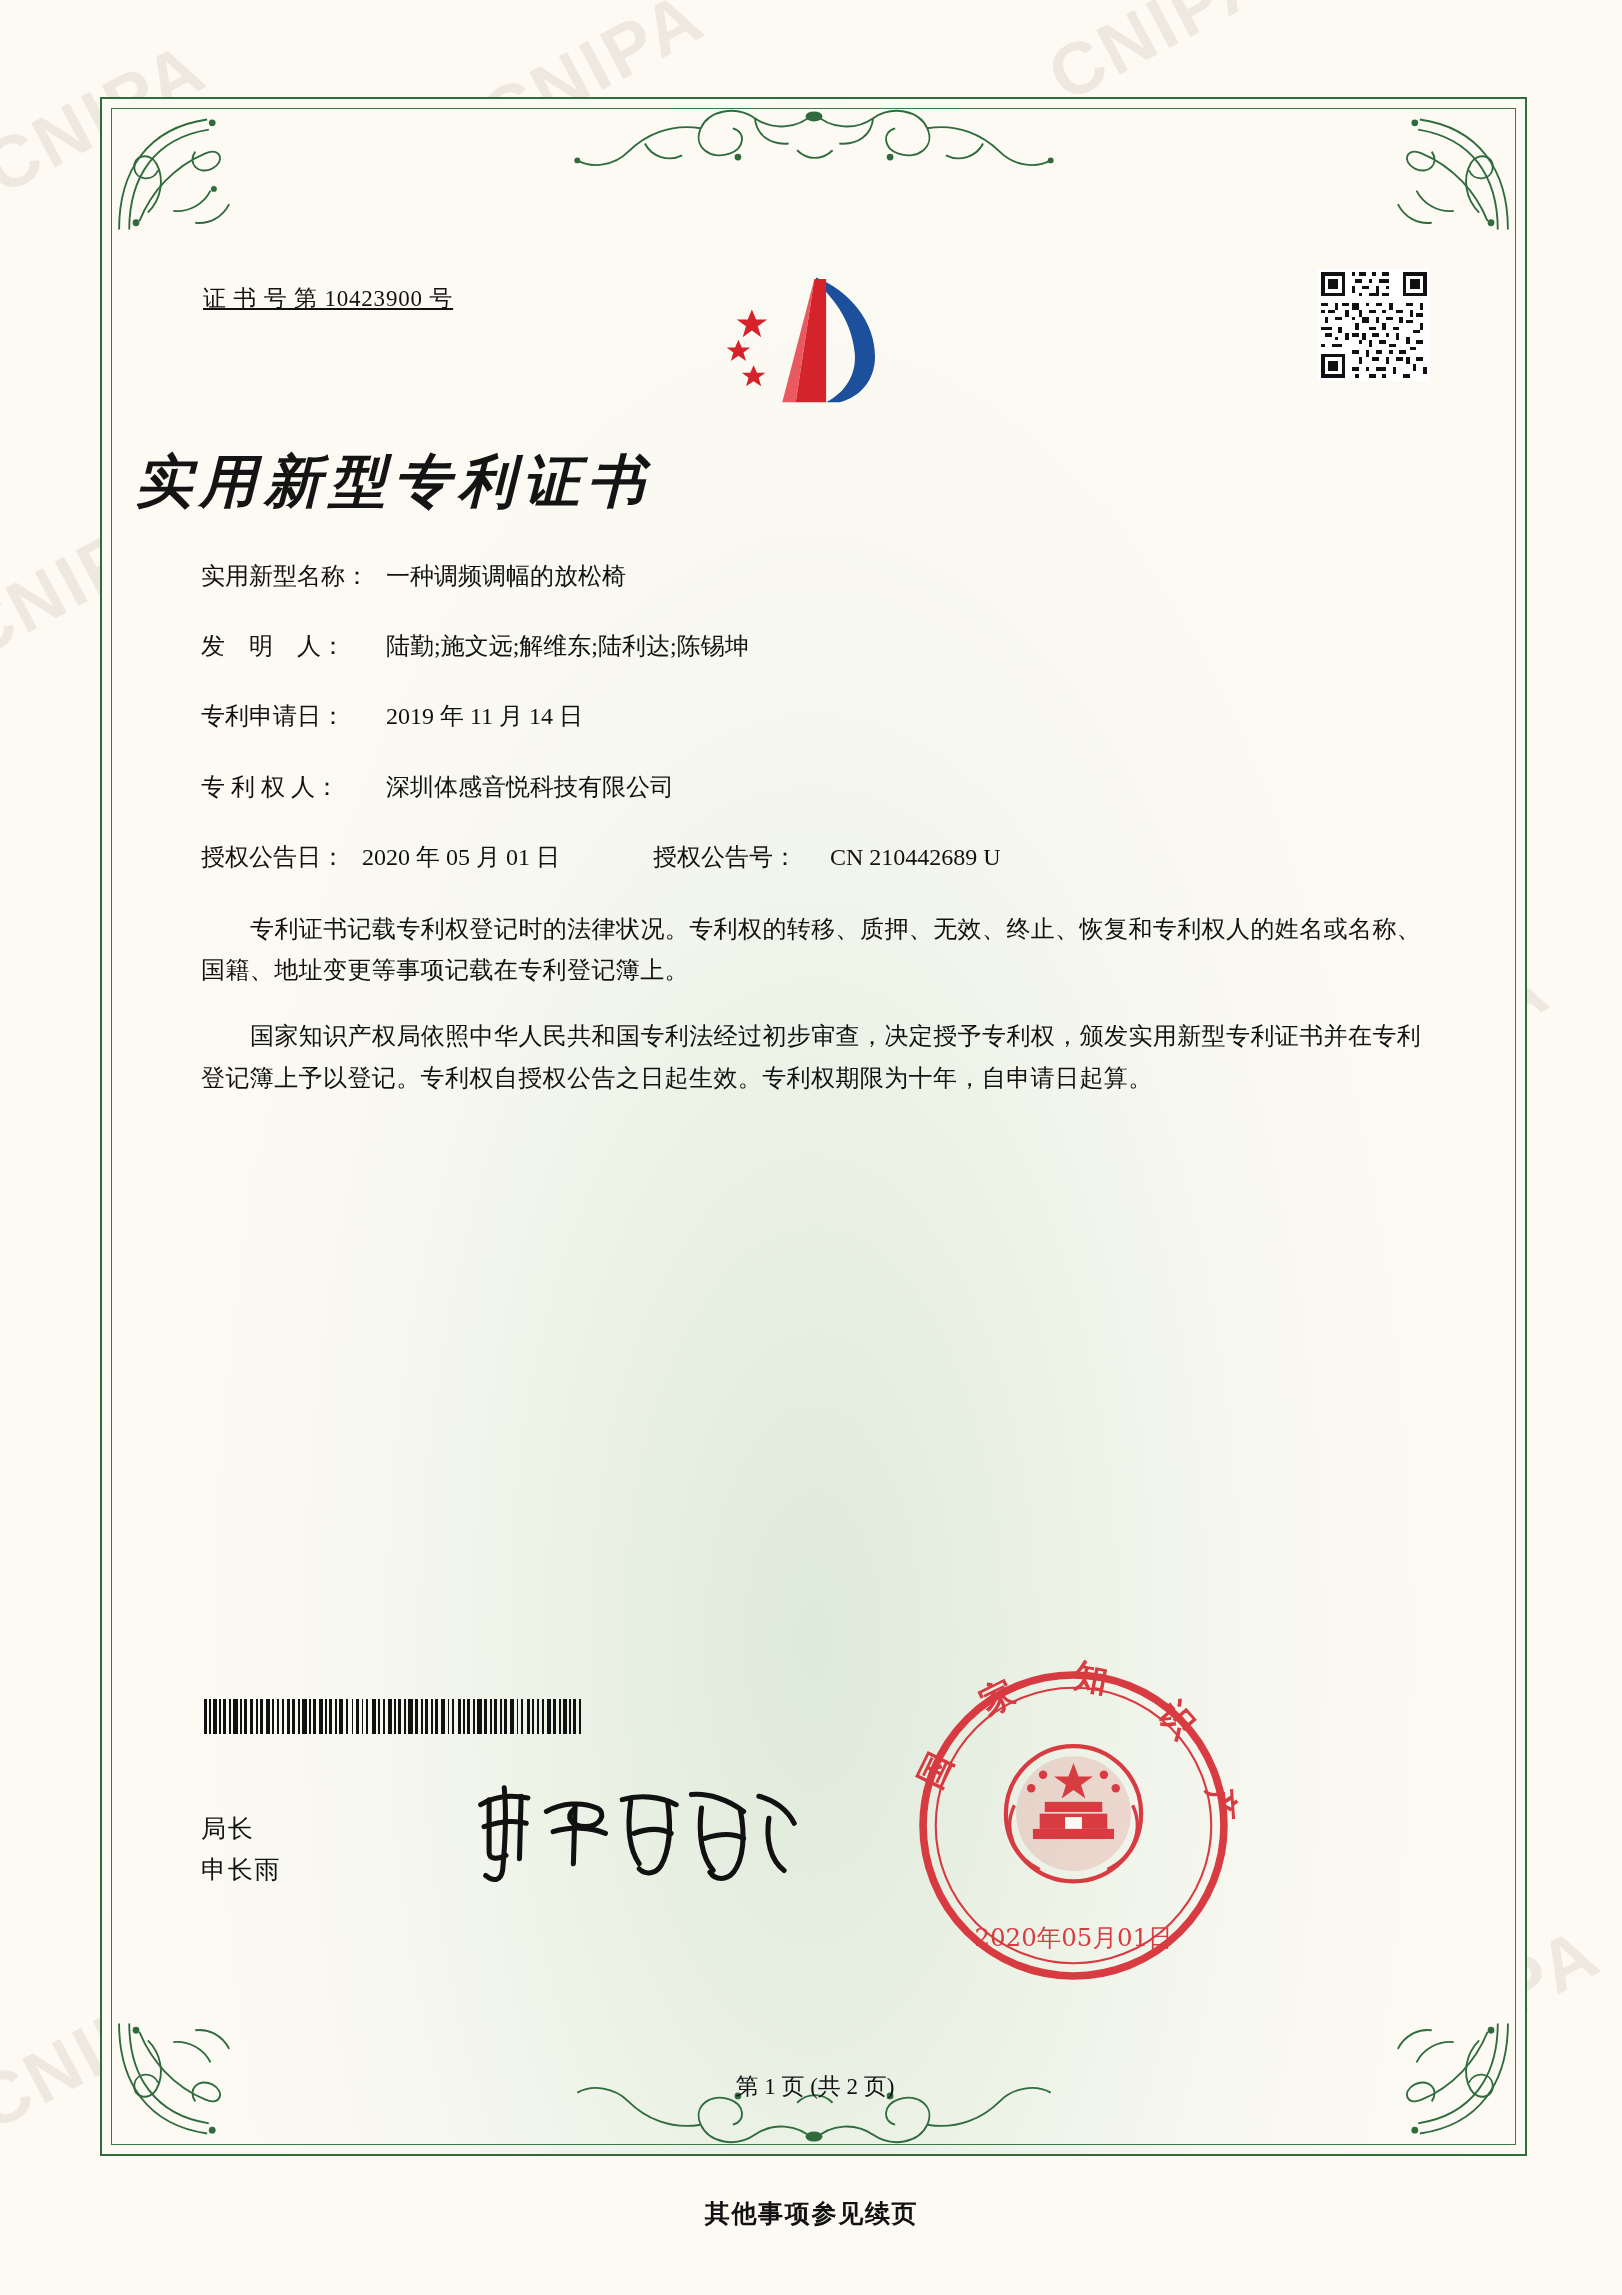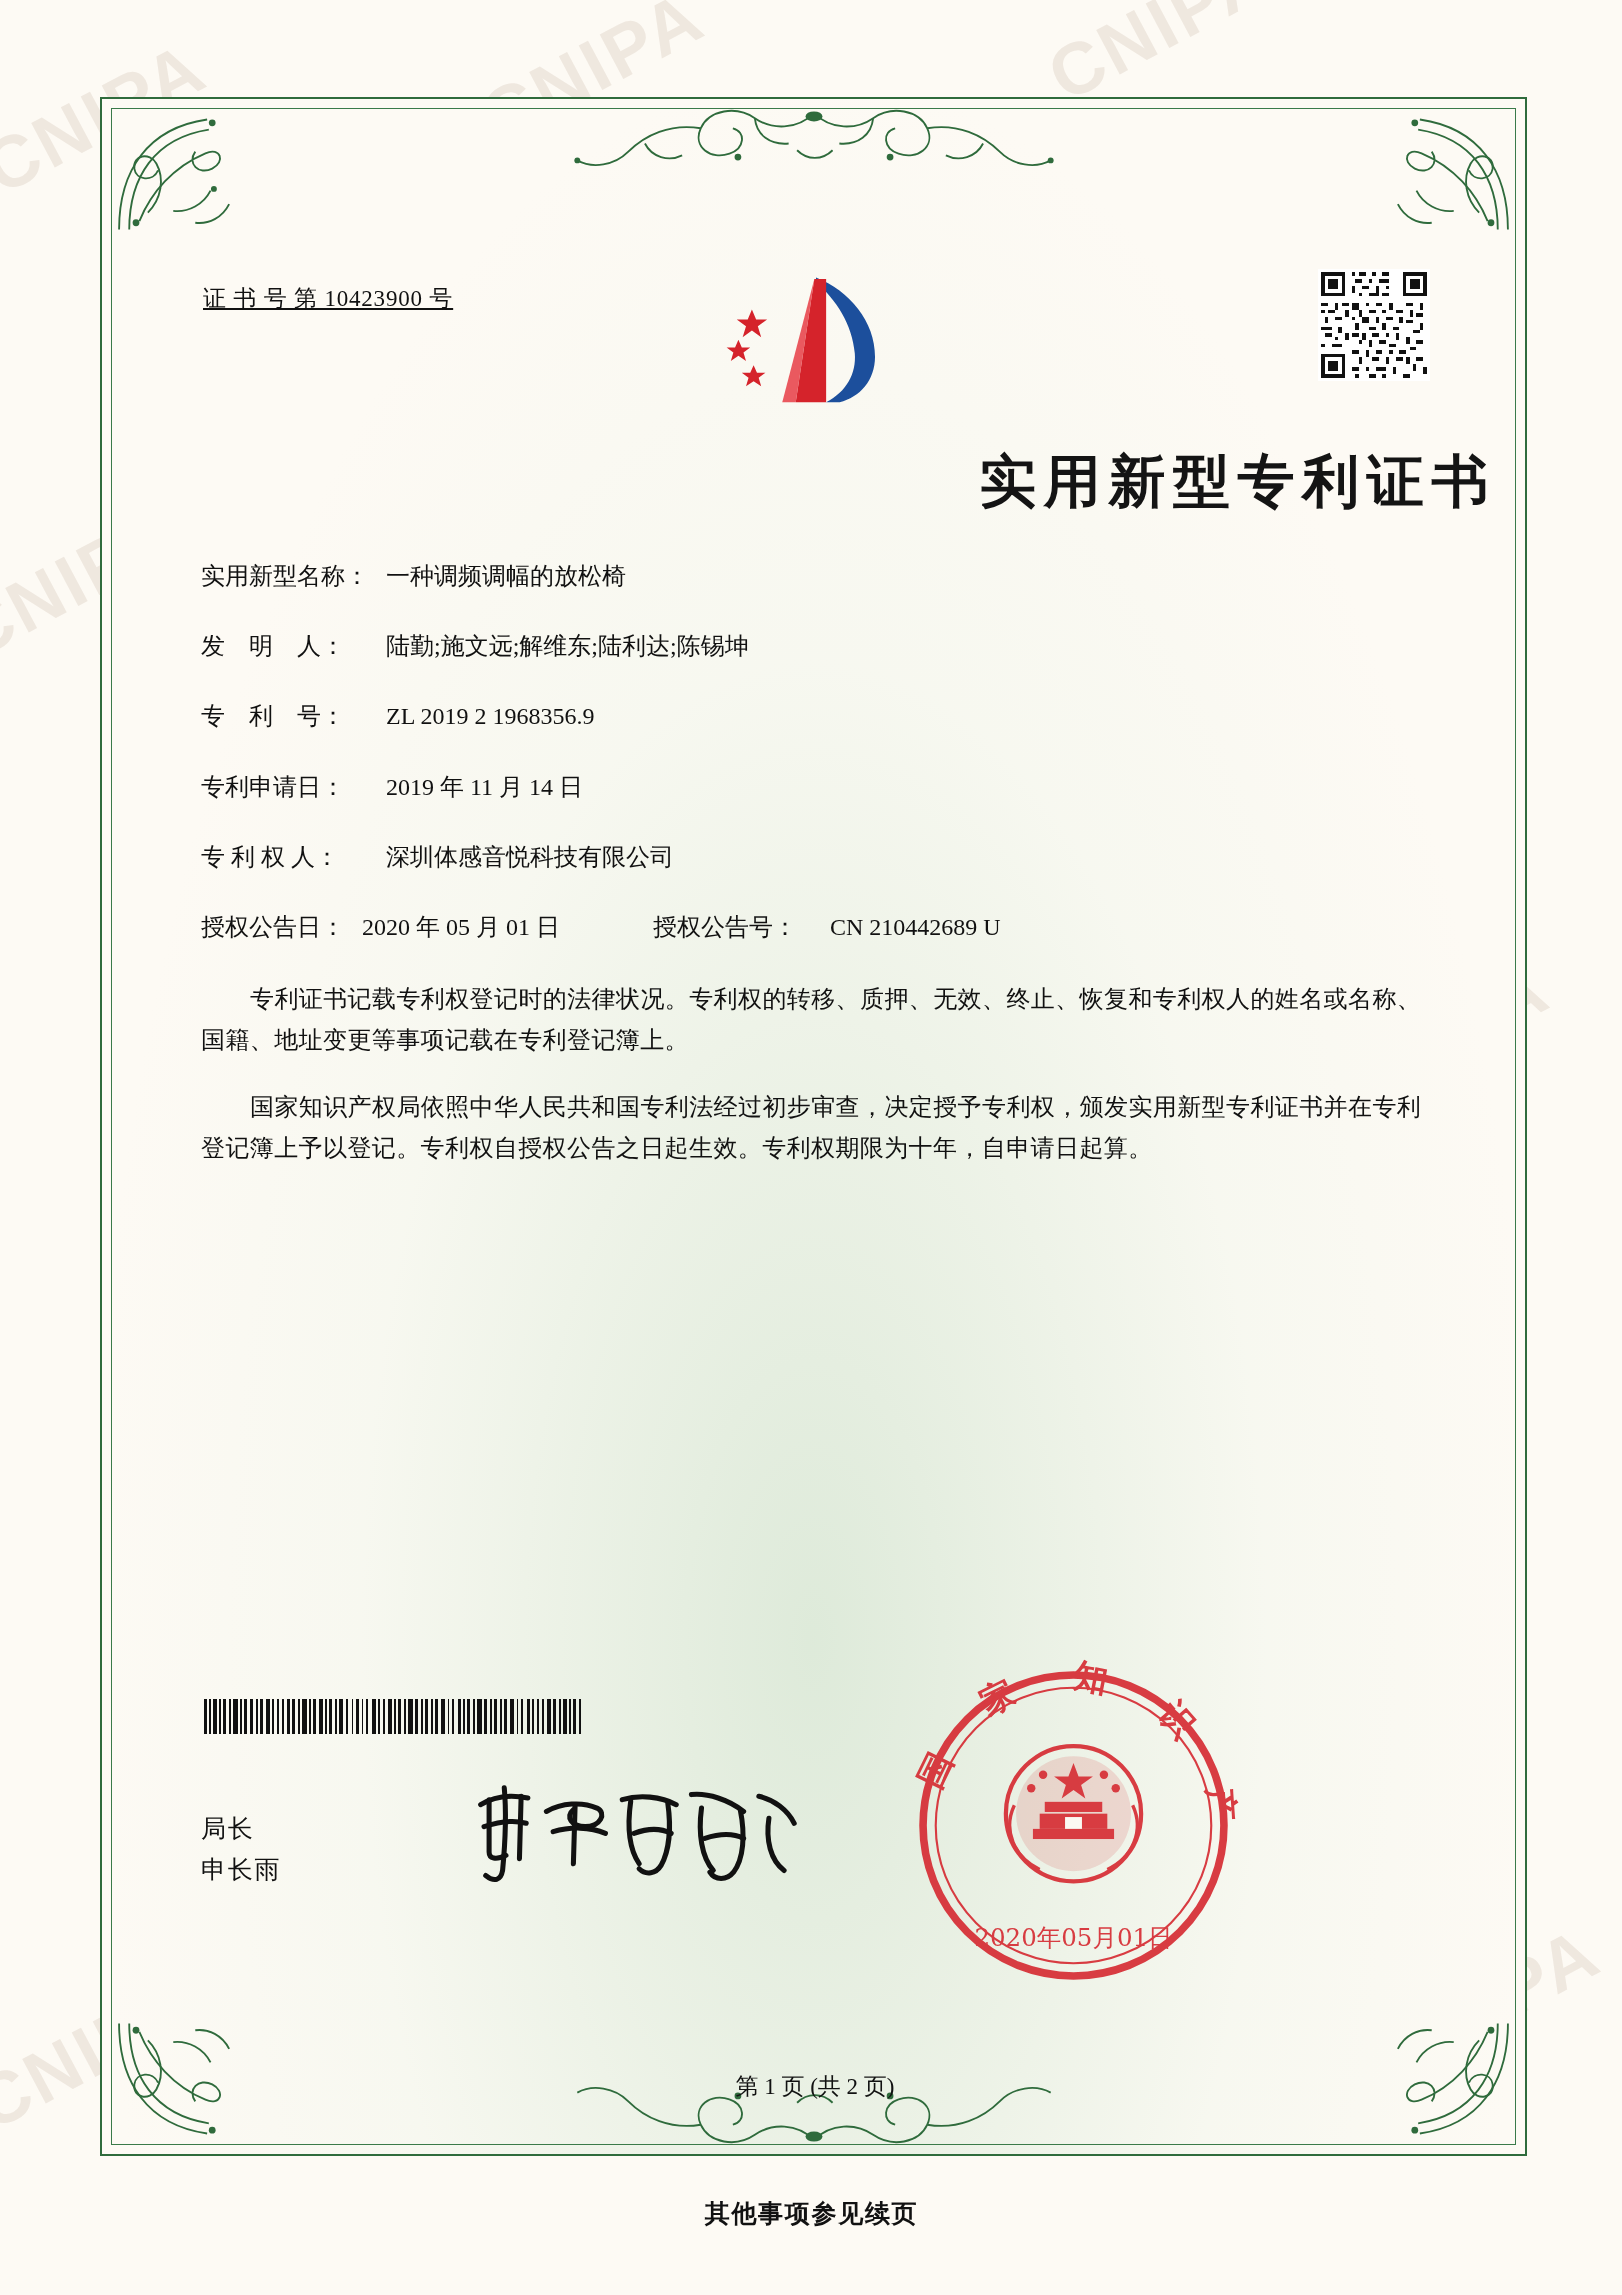--- a/index.html
+++ b/index.html
@@ -125,26 +125,27 @@
     transform: translateX(-50%);
     width: 203px;
     height: 156px;
   }
 
   .doc-title {
     position: absolute;
     left: 0;
     right: 0;
     top: 317px;
-    text-align: right;
+    text-align: left;
     font-family: "DejaVu Serif", serif;
     font-weight: 700;
     font-size: 57px;
     letter-spacing: 7.6px;
     color: #141414;
+    font-style: italic;
   }
 
   .fields {
     position: absolute;
     left: 66px;
     right: 51px;
     top: 431px;
     font-size: 24px;
     color: #111;
     line-height: 1.55;
@@ -488,24 +489,20 @@
       <div class="field-row">
         <div class="flabel">实用新型名称：</div>
         <div class="fvalue">一种调频调幅的放松椅</div>
       </div>
 
       <div class="field-row">
         <div class="flabel">发　明　人：</div>
         <div class="fvalue">陆勤;施文远;解维东;陆利达;陈锡坤</div>
       </div>
 
-      <div class="field-row">
-        <div class="flabel">专　利　号：</div>
-        <div class="fvalue">ZL 2019 2 1968356.9</div>
-      </div>
 
       <div class="field-row">
         <div class="flabel">专利申请日：</div>
         <div class="fvalue">2019 年 11 月 14 日</div>
       </div>
 
       <div class="field-row">
         <div class="flabel">专 利 权 人：</div>
         <div class="fvalue">深圳体感音悦科技有限公司</div>
       </div>

